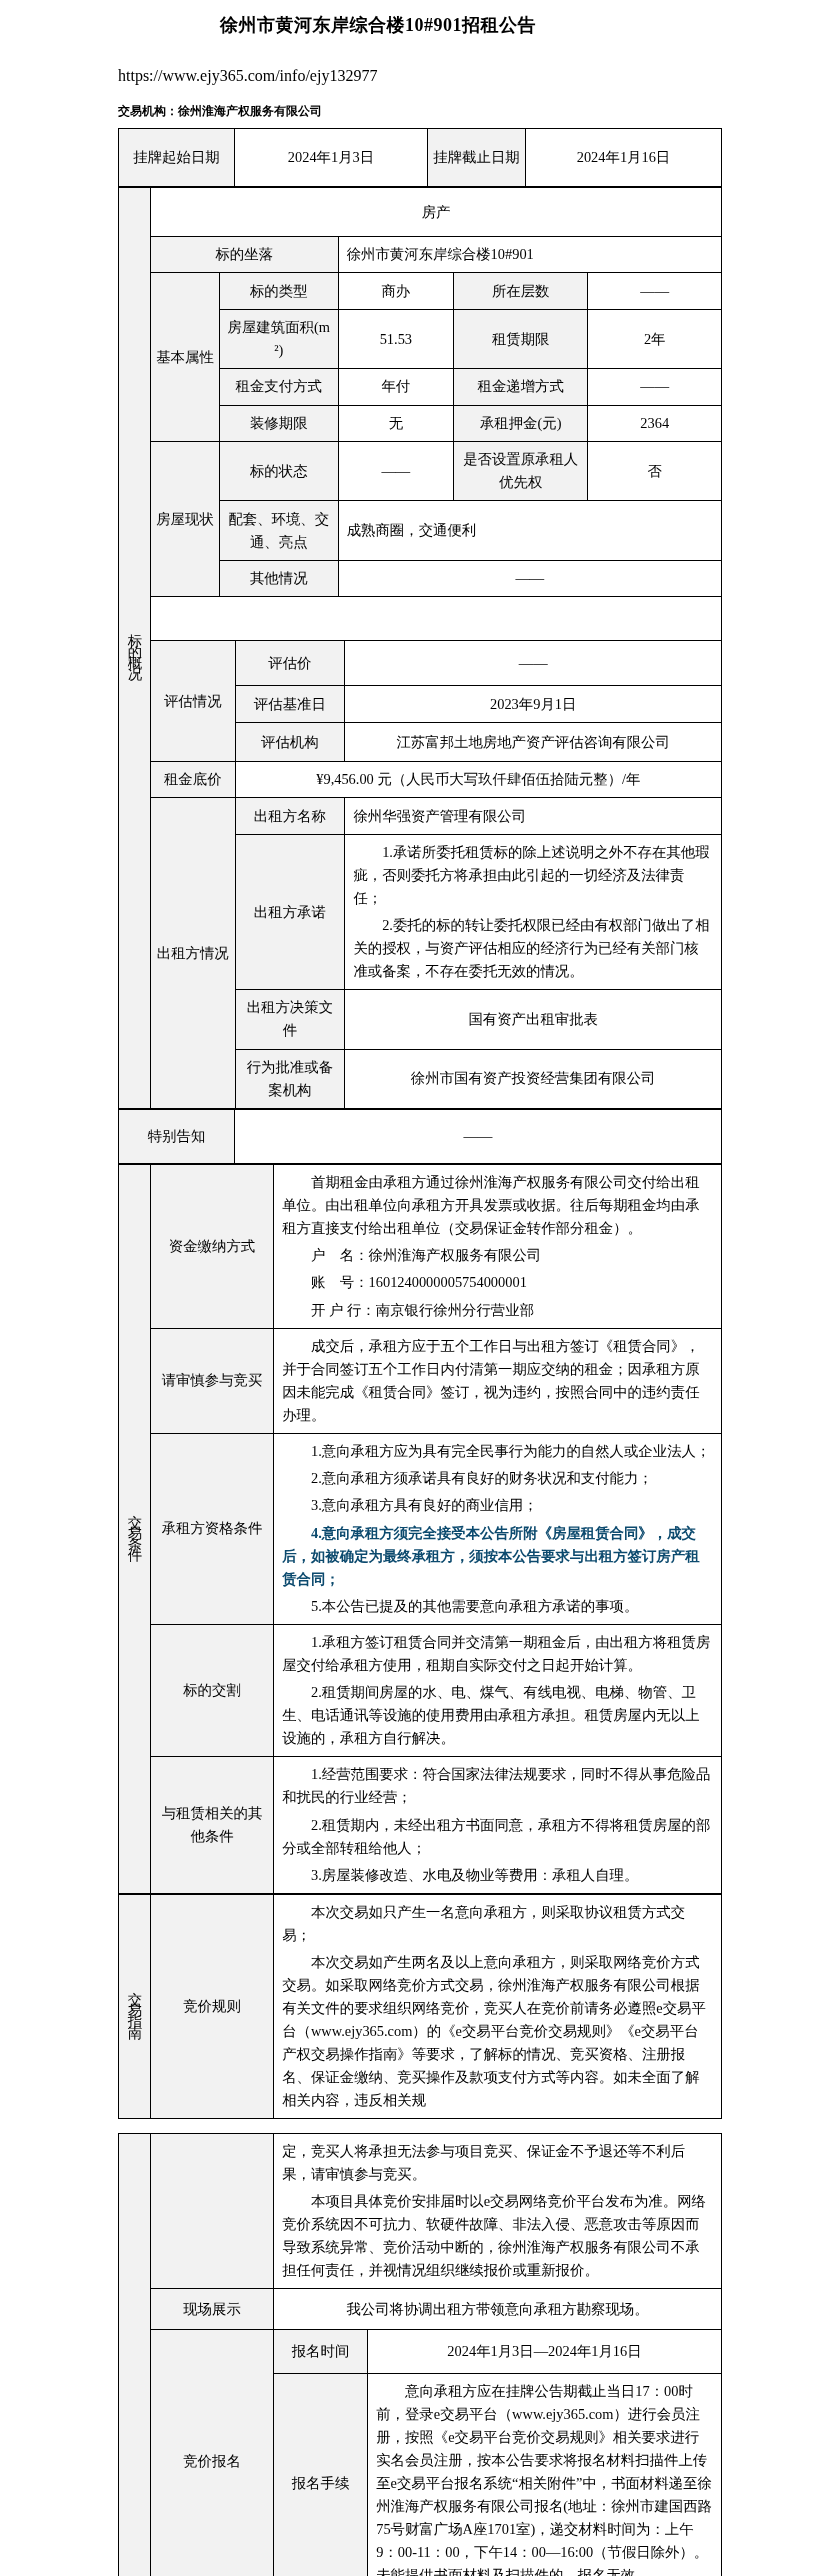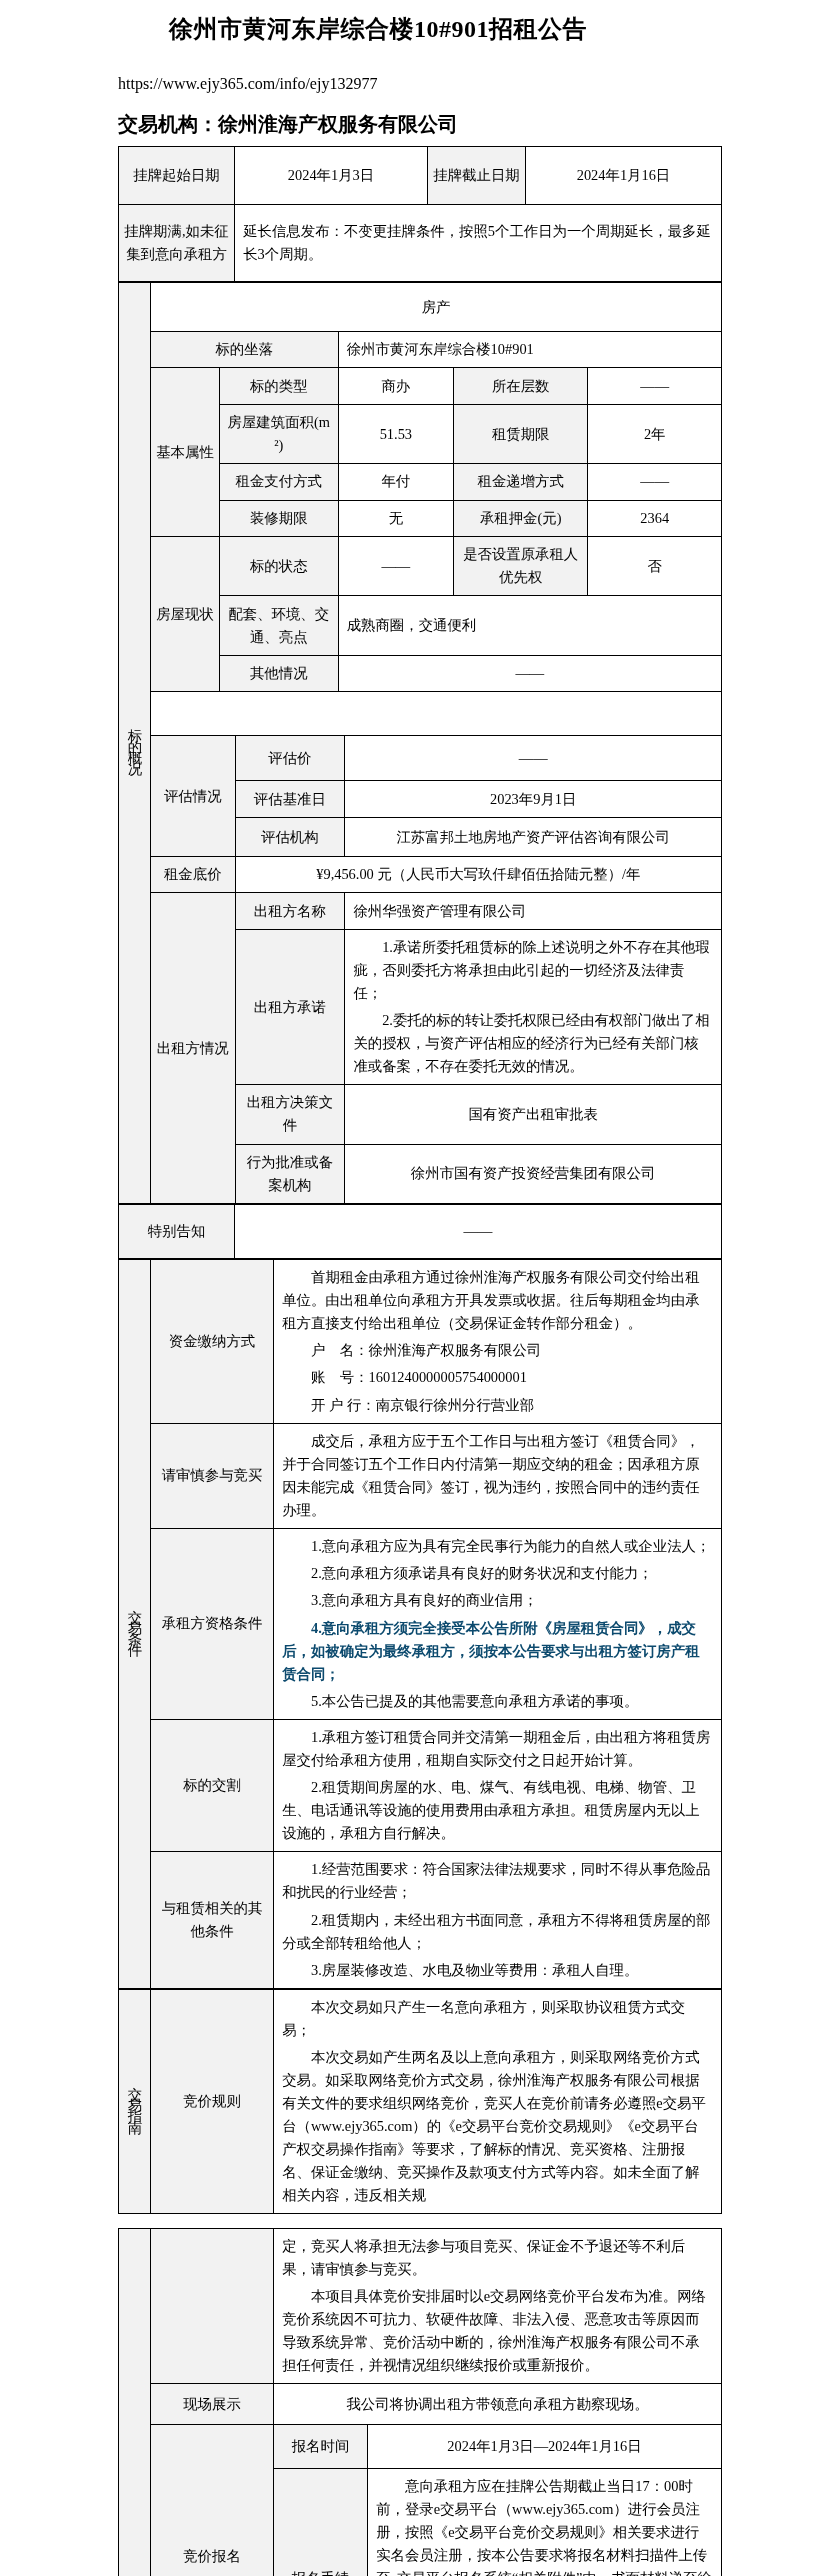--- a/index.html
+++ b/index.html
@@ -6,27 +6,27 @@
   body {
     width:818px;
     font-family:"Liberation Serif","DejaVu Serif",serif;
     color:#000;
     font-size:14.4px;
   }
   .doc { width:603px; margin-left:118px; }
   .page-title {
     width:756px;
     text-align:center;
-    font-size:24px;
+    font-size:18px;
     font-weight:bold;
     margin:13.4px 0 0 0;
     letter-spacing:0.5px;
   }
   .url-line { margin:30px 0 0 118px; font-size:16px; }
-  .agency-line { margin:17.5px 0 8.2px 118px; font-size:20px; font-weight:bold; }
+  .agency-line { margin:17.5px 0 8.2px 118px; font-size:12px; font-weight:bold; }
 
   table { border-collapse:collapse; table-layout:fixed; width:603px; }
   td {
     border:1px solid #000;
     padding:6.2px 8.2px;
     line-height:23px;
     vertical-align:middle;
     box-sizing:border-box;
     word-break:break-all;
   }
@@ -64,24 +64,20 @@
         <col style="width:98px">
         <col style="width:196px">
       </colgroup>
     <tbody>
     <tr style="height:58px">
       <td class="lab">挂牌起始日期</td>
       <td class="val">2024年1月3日</td>
       <td class="lab">挂牌截止日期</td>
       <td class="val">2024年1月16日</td>
     </tr>
-    <tr style="height:77px">
-      <td class="lab">挂牌期满,如未征集到意向承租方</td>
-      <td class="lft" colspan="3">延长信息发布：不变更挂牌条件，按照5个工作日为一个周期延长，最多延长3个周期。</td>
-    </tr>
   </tbody>
     </table>
 
   <table>
     <colgroup>
       <col style="width:32px">
         <col style="width:69px">
         <col style="width:15.5px">
         <col style="width:103px">
       <col style="width:6.7px">

